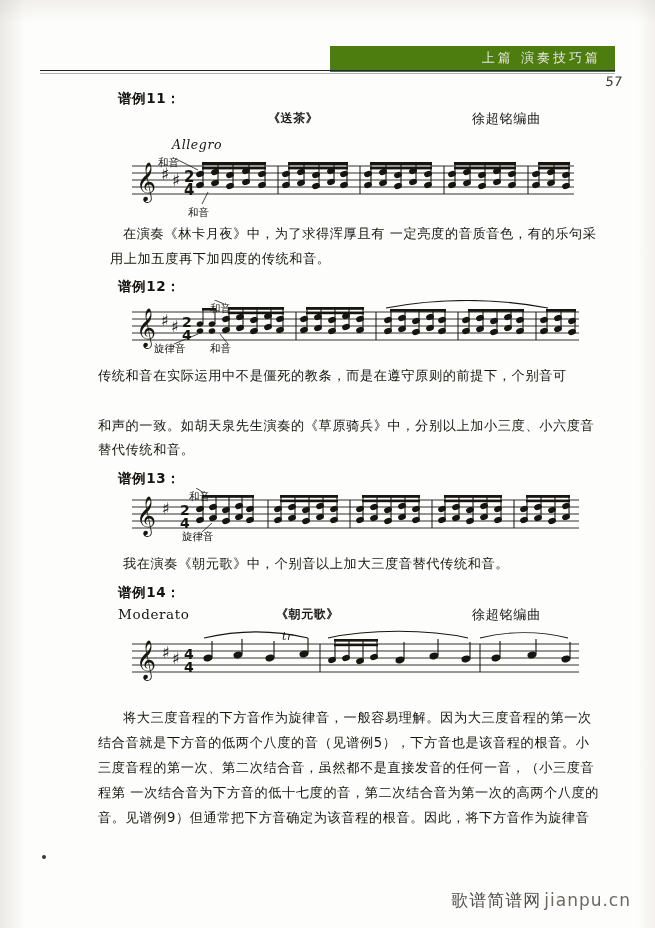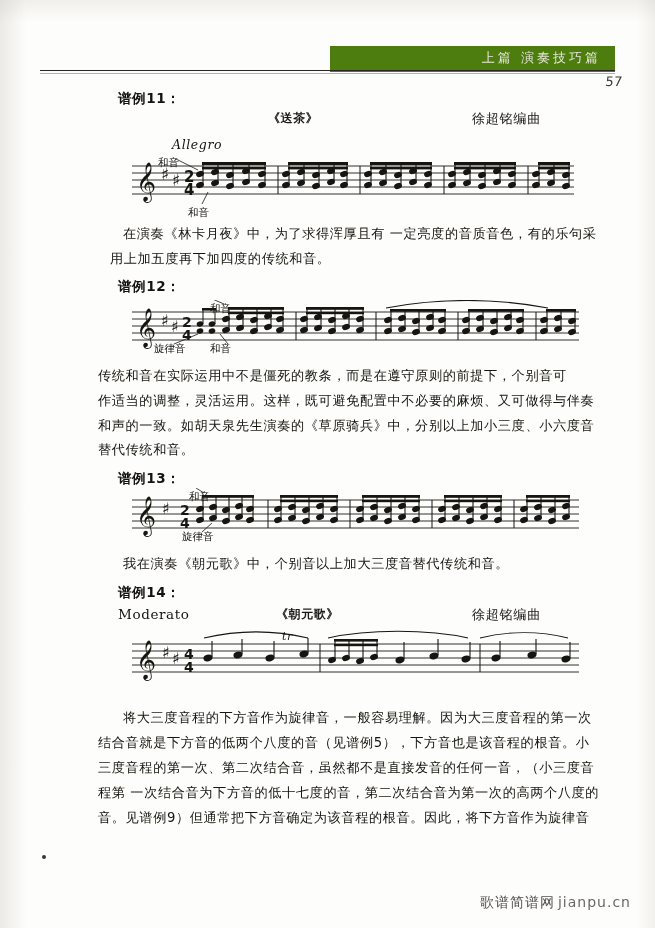--- a/index.html
+++ b/index.html
@@ -127,21 +127,21 @@
     color: #15130f;
     letter-spacing: 0;
   }
   .staffblock {
     position: absolute;
   }
   .footer-site {
     position: absolute;
     right: 24px;
     bottom: 16px;
-    font-size: 14px;
+    font-size: 17px;
     color: #5d5a55;
     letter-spacing: 1px;
   }
   .footer-site .cn { color: #514e4a; }
   .footer-site .en { color: #6b6864; margin-left: 3px; }
   .dot-left {
     position: absolute;
     left: 42px;
     top: 855px;
     width: 4px; height: 4px;
@@ -460,21 +460,20 @@
         </g>
         <g stroke="#17150f" stroke-width="0.8" fill="none">
           <path d="M82 -2 L96 4"></path>
           <path d="M46 44 L70 34"></path>
           <path d="M100 44 L92 34"></path>
         </g>
       </svg>
     </div>
 
     <div class="txt para" style="left:98px; top:363px;">传统和音在实际运用中不是僵死的教条，而是在遵守原则的前提下，个别音可</div>
-    <div class="txt para" style="left:98px; top:388px;">作适当的调整，灵活运用。这样，既可避免配置中不必要的麻烦、又可做得与伴奏</div>
     <div class="txt para" style="left:98px; top:413px;">和声的一致。如胡天泉先生演奏的《草原骑兵》中，分别以上加小三度、小六度音</div>
     <div class="txt para" style="left:98px; top:438px;font-family:Liberation Mono, monospace;">替代传统和音。</div>
 
     <div class="txt label" style="left:118px; top:466px;">谱例13：</div>
     <div class="txt smallcn" style="left:189px; top:484px;">和音</div>
     <div class="txt smallcn" style="left:182px; top:524px;">旋律音</div>
 
     <div class="staffblock" style="left:128px; top:488px;">
       <svg width="455" height="58" viewBox="0 0 455 58">
         <g stroke="#1a1816" stroke-width="0.9">

